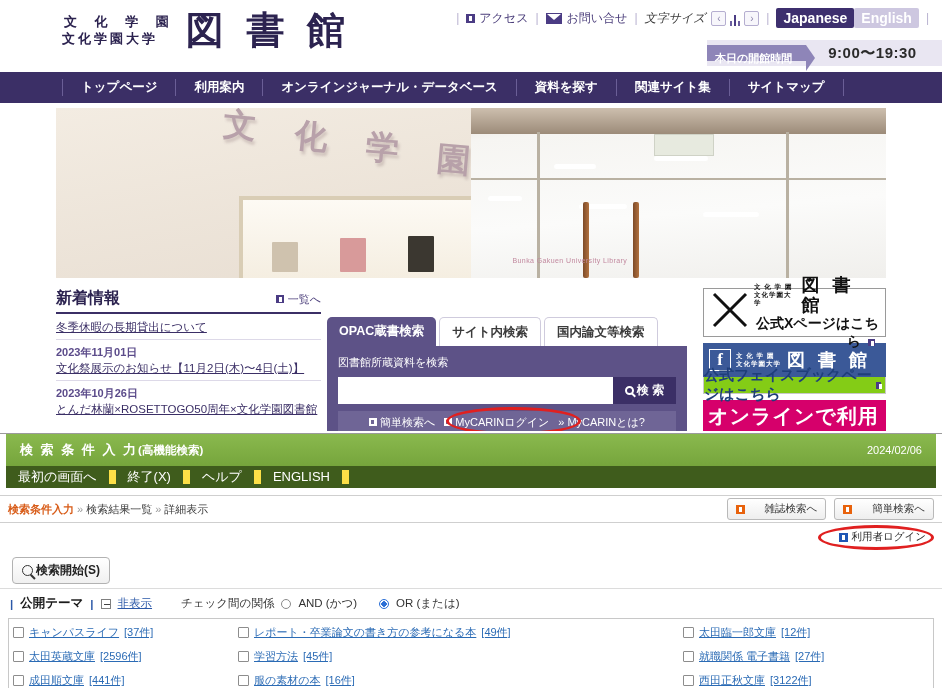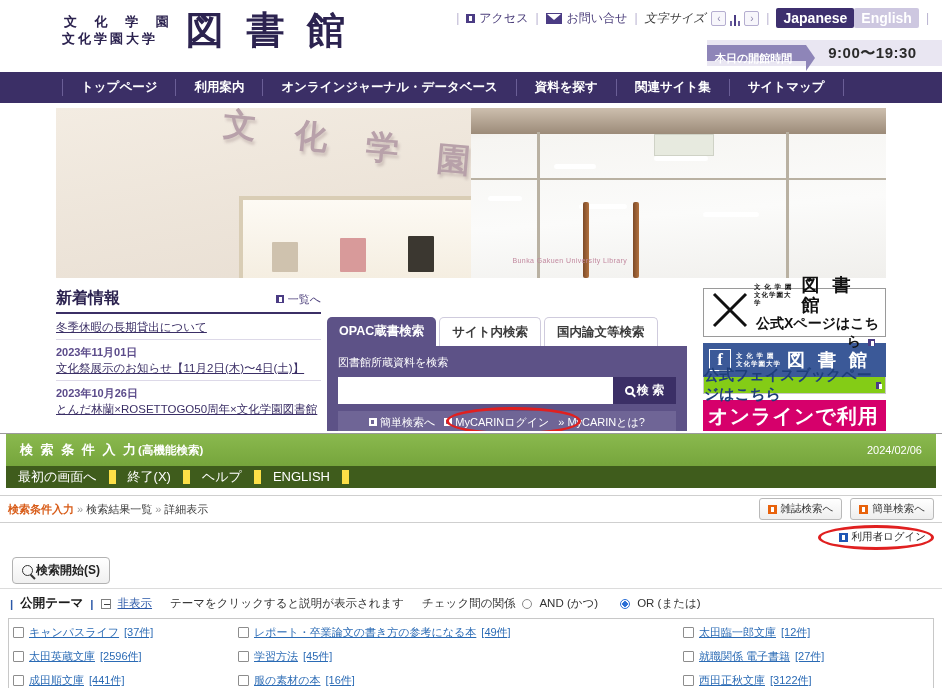--- a/index.html
+++ b/index.html
@@ -124,21 +124,21 @@
   .gw-title .t small { letter-spacing:0; font-size:11.5px; }
   .gw-title .d { color:#fff; font-size:11px; }
   .gw-menu { height:22px; background:#3f5c1c; display:flex; align-items:center; border-left:6px solid #fff; border-right:6px solid #fff;}
   .gw-menu .m { color:#fff; font-size:13px; padding:0 12px; border-right:7px solid #fde047; height:14px; line-height:14px; white-space:nowrap;}
   .gw-gap { height:7px; background:#fff; }
 
   .crumbbar { height:28px; border-top:1px solid #cfcfcf; border-bottom:1px solid #cfcfcf; background:#fff; display:flex; align-items:center; justify-content:space-between; padding:0 8px;}
   .crumb { font-size:11px; color:#3a3a3a; }
   .crumb b { color:#d85c18; }
   .crumb span.sep { color:#999; margin:0 3px;}
-  .obtn { display:inline-flex; align-items:center; gap:4px; border:1px solid #b9b9b9; background:linear-gradient(180deg,#fff,#eee); border-radius:3px; font-size:10.5px; color:#333; padding:3px 8px; white-space:nowrap;}
+  .obtn { display:inline-flex; align-items:center; gap:20px; border:1px solid #b9b9b9; background:linear-gradient(180deg,#fff,#eee); border-radius:3px; font-size:10.5px; color:#333; padding:3px 8px; white-space:nowrap;}
   .osq { width:9px;height:9px;background:#e8620c; display:inline-block; position:relative;}
   .osq::after{content:"";position:absolute;left:3px;top:2px;width:3px;height:5px;background:#fff;}
   .osq.blue { background:#1f56b5; }
   .osq.blue::after{ background:#fff; }
 
   .loginrow { height:28px; display:flex; align-items:center; justify-content:flex-end; padding:0 16px; position:relative; }
   .loginlink { font-size:10.5px; color:#2a2a2a; display:inline-flex; align-items:center; gap:4px; }
 
   .searchrow { padding:6px 12px 4px; }
   .sbtn { display:inline-flex; align-items:center; gap:3px; border:1px solid #b2b2b2; background:linear-gradient(180deg,#fff,#f0f0f0); border-radius:4px; font-size:12px; font-weight:bold; color:#222; padding:4px 9px;}
@@ -389,21 +389,20 @@
       </div>
     </div>
 
     <div class="themehead">
       <span class="bar">|</span>
       <span class="ttl">公開テーマ</span>
       <span class="bar">|</span>
       <span class="minus"></span>
       <a href="#">非表示</a>
       <span style="width:4px"></span>
-      <span>テーマをクリックすると説明が表示されます</span>
       <span style="width:4px"></span>
       <span>チェック間の関係</span>
       <span class="radio"></span>
       <span>AND (かつ)</span>
       <span style="width:8px"></span>
       <span class="radio on"></span>
       <span>OR (または)</span>
     </div>
 
     <div class="themebox">

